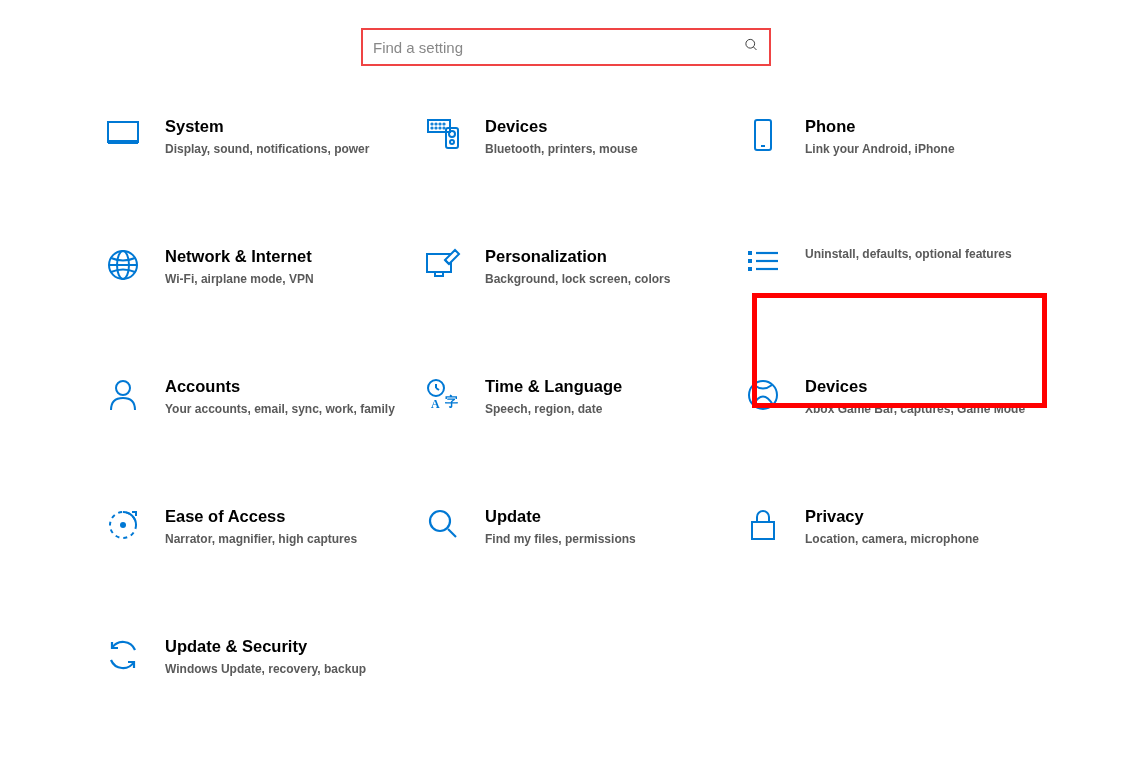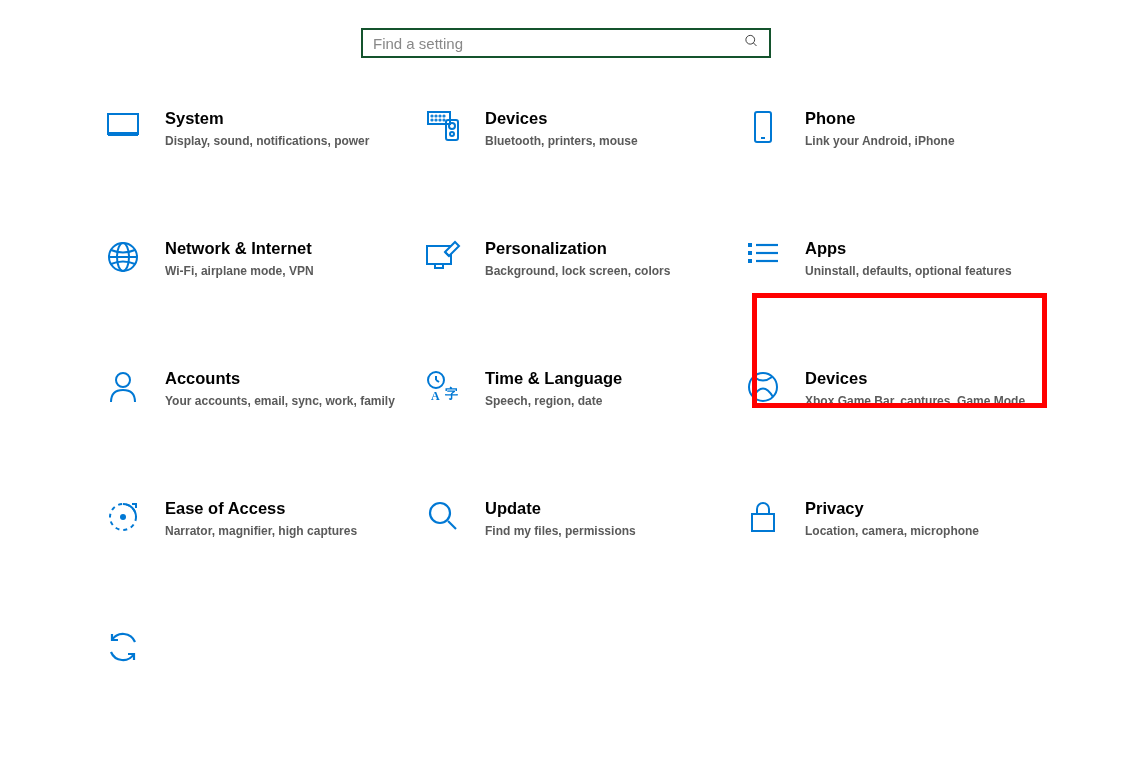--- a/index.html
+++ b/index.html
@@ -17,22 +17,22 @@
     width: 1132px;
     position: relative;
   }
   .search-wrap {
     width: 410px;
     margin: 28px auto 40px auto;
     position: relative;
   }
   .search-input {
     width: 100%;
-    height: 30px;
-    border: 2px solid #14532d;
+    height: 38px;
+    border: 2px solid #ef4444;
     padding: 0 61px 0 10px;
     font-size: 15px;
     outline: none;
     color: #444;
   }
   .search-input::placeholder { color: #888; }
   .search-icon {
     position: absolute;
     right: 12px;
     top: 50%;
@@ -199,21 +199,20 @@
           <svg width="34" height="30" viewBox="0 0 34 30" fill="none" stroke="#0078d4" stroke-width="2.2">
             <rect x="2" y="3" width="4" height="4" fill="#0078d4" stroke="none"></rect>
               <line x1="10" y1="5" x2="32" y2="5"></line>
             <rect x="2" y="11" width="4" height="4" fill="#0078d4" stroke="none"></rect>
               <line x1="10" y1="13" x2="32" y2="13"></line>
             <rect x="2" y="19" width="4" height="4" fill="#0078d4" stroke="none"></rect>
               <line x1="10" y1="21" x2="32" y2="21"></line>
           </svg>
         </span>
         <div class="tile-text">
-          <div class="tile-title">Apps</div>
           <div class="tile-desc">Uninstall, defaults, optional features</div>
         </div>
       </div>
     </div>
 
     <div class="row">
       <div class="tile">
         <span class="tile-icon">
           <svg width="32" height="34" viewBox="0 0 32 34" fill="none" stroke="#0078d4" stroke-width="2">
             <circle cx="16" cy="10" r="7"></circle>
@@ -303,20 +302,24 @@
     <div class="row">
       <div class="tile">
         <span class="tile-icon">
           <svg width="34" height="34" viewBox="0 0 34 34" fill="none" stroke="#0078d4" stroke-width="2.2">
             <path d="M29 12 A13 13 0 0 0 6 10"></path>
               <polyline points="6,4 6,10 12,10" fill="none"></polyline>
             <path d="M5 22 A13 13 0 0 0 28 24"></path>
               <polyline points="28,30 28,24 22,24" fill="none"></polyline>
           </svg>
         </span>
+        <div class="tile-text">
+          <div class="tile-title">Update &amp; Security</div>
+          <div class="tile-desc">Windows Update, recovery, backup</div>
+        </div>
       </div>
     </div>
 
   </div>
 
   <div class="highlight-apps"></div>
 
 </div>
 
 </body></html>

